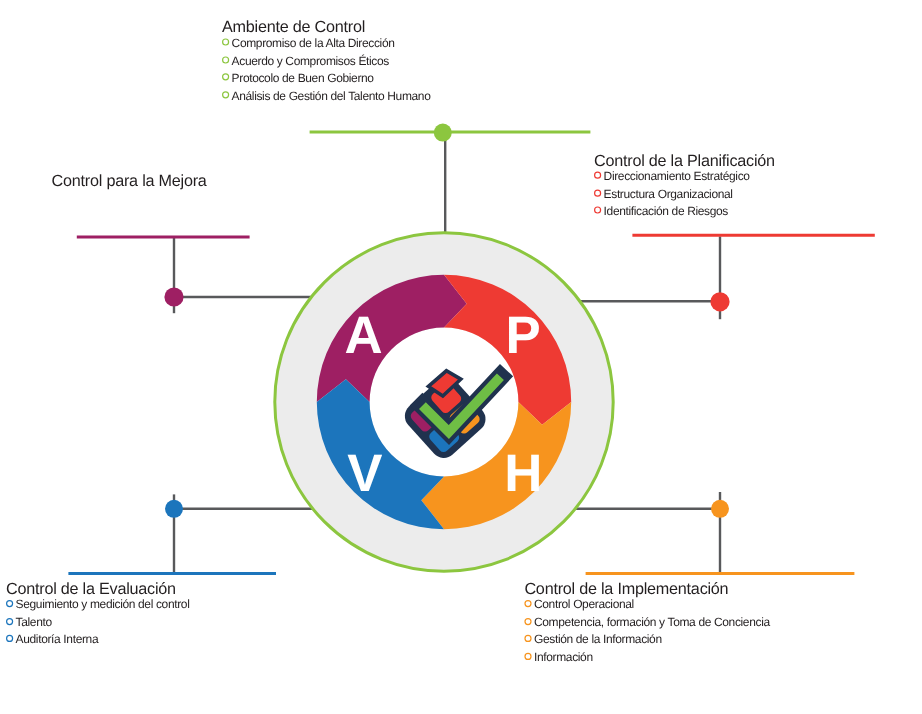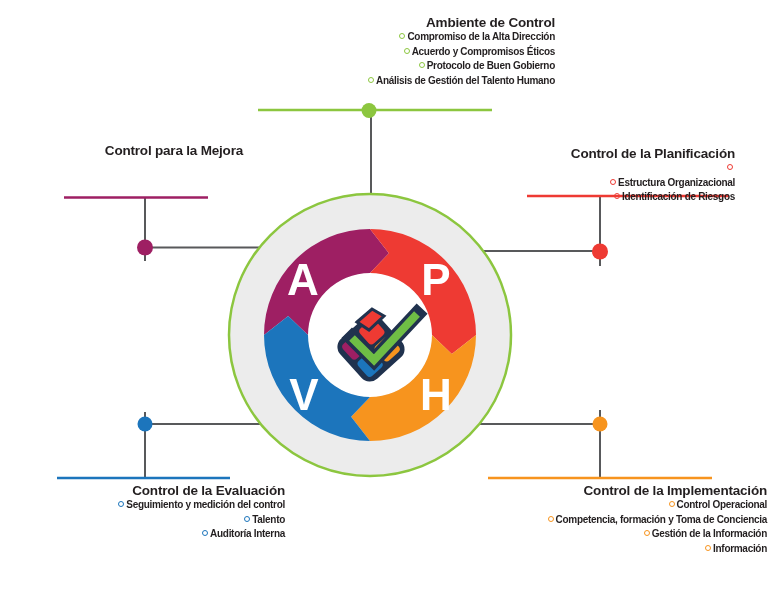--- a/index.html
+++ b/index.html
@@ -1,20 +1,20 @@
 <!DOCTYPE html>
 <html style="--green: #8CC63F; --checkGreen: #6FBE45; --red: #EE3A33; --orange: #F7941E; --blue: #1C75BC; --purple: #9E1F63; --grayFill: #ECECEC; --lineGray: #58595B; --navy: #20324E; --text: #231F20;"><head>
 <meta charset="utf-8">
 <style>
   html,body{margin:0;padding:0;background:#fff;}
   #stage{
     position:relative;width:768px;height:595px;background:#fff;overflow:hidden;
     font-family:"Liberation Sans", sans-serif;
   }
-  .section{position:absolute;text-align:right;color:var(--text);font-weight:bold;}
+  .section{position:absolute;text-align:left;color:var(--text);font-weight:normal;}
   .sec-title{font-size:13.5px;line-height:15px;letter-spacing:-0.2px;white-space:nowrap;}
   .item{font-size:10px;line-height:14.5px;letter-spacing:-0.3px;white-space:nowrap;}
   .bullet{display:inline-block;width:6px;height:6px;border-radius:50%;
           border:1.6px solid;box-sizing:border-box;margin-right:2px;vertical-align:1px;}
   .b-green{border-color:var(--green);}
   .b-red{border-color:var(--red);}
   .b-purple{border-color:var(--purple);}
   .b-blue{border-color:var(--blue);}
   .b-orange{border-color:var(--orange);}
   svg{position:absolute;left:0;top:0;}
@@ -85,23 +85,23 @@
   </svg>
 
   <div class="section" style="left:185px;top:15px;width:370px;">
     <div class="sec-title">Ambiente de Control</div>
     <div class="item"><span class="bullet b-green"></span><span>Compromiso de la Alta Dirección</span></div>
     <div class="item"><span class="bullet b-green"></span><span>Acuerdo y Compromisos Éticos</span></div>
     <div class="item"><span class="bullet b-green"></span><span>Protocolo de Buen Gobierno</span></div>
     <div class="item"><span class="bullet b-green"></span><span>Análisis de Gestión del Talento Humano</span></div>
   </div>
 
-  <div class="section" style="left:495px;top:126px;width:240px;margin-top:20px;">
+  <div class="section" style="left:495px;top:126px;width:240px;">
     <div class="sec-title">Control de la Planificación</div>
-    <div class="item"><span class="bullet b-red"></span></div>
+    <div class="item"><span class="bullet b-red"></span><span>Direccionamiento Estratégico</span></div>
     <div class="item"><span class="bullet b-red"></span><span>Estructura Organizacional</span></div>
     <div class="item"><span class="bullet b-red"></span><span>Identificación de Riesgos</span></div>
   </div>
 
   <div class="section" style="left:43px;top:143px;width:200px;">
     <div class="sec-title">Control para la Mejora</div>
   </div>
 
   <div class="section" style="left:5px;top:483px;width:280px;">
     <div class="sec-title">Control de la Evaluación</div>

